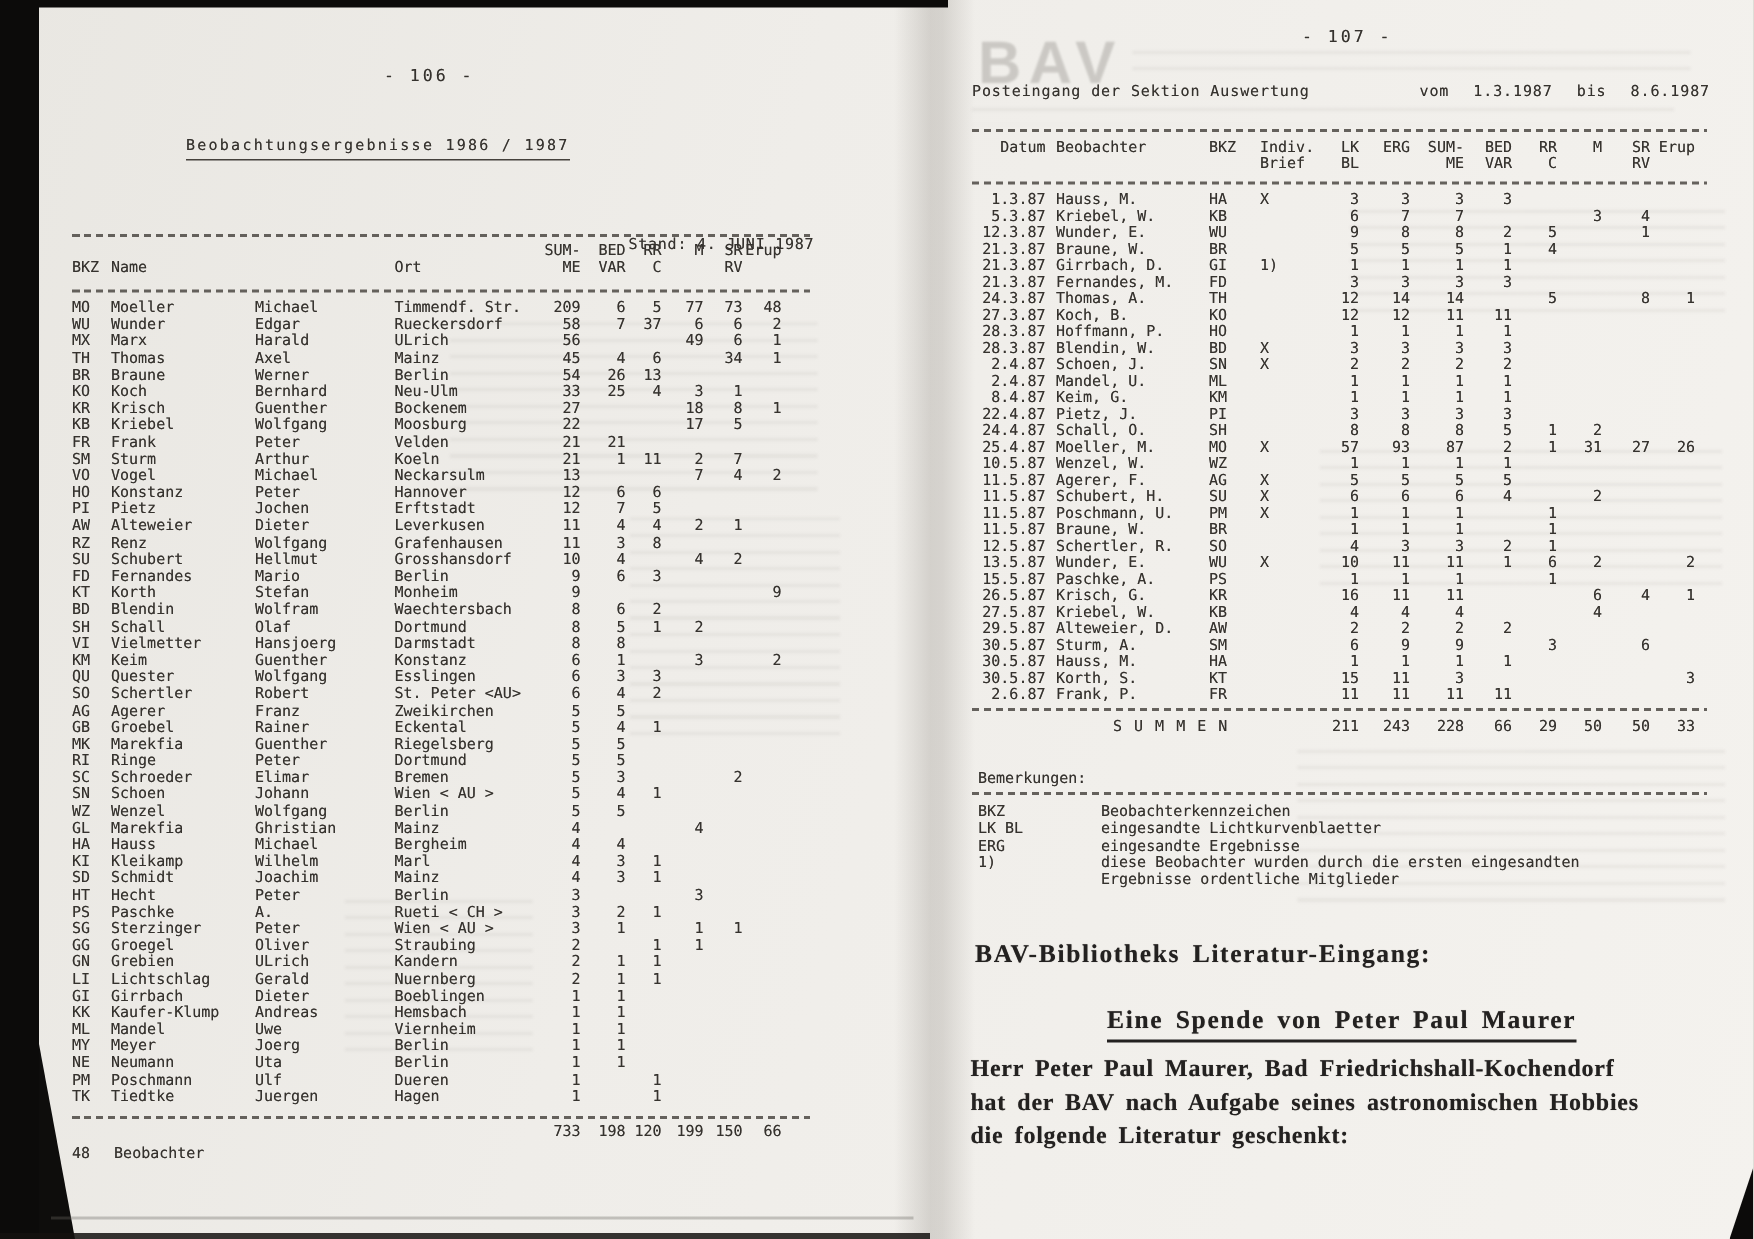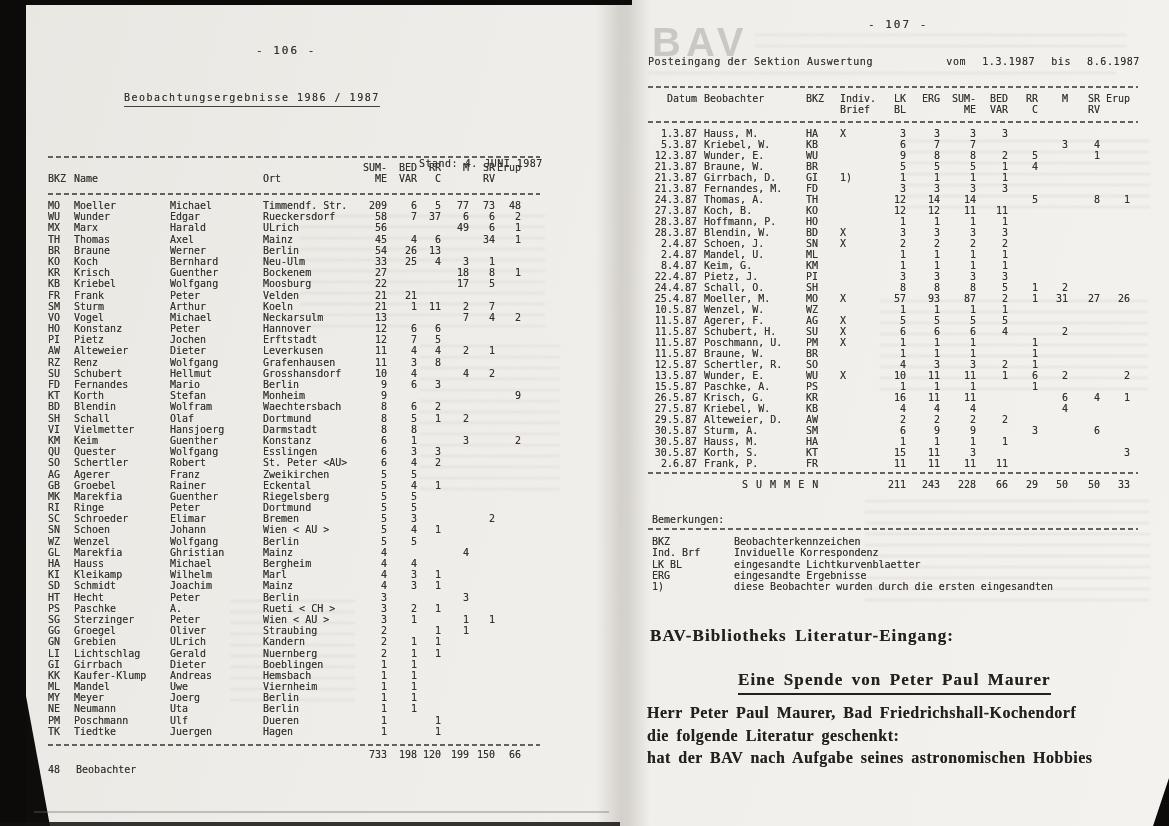--- a/index.html
+++ b/index.html
@@ -219,32 +219,32 @@
 
     <div class="dash" style="left:648px;top:472px;width:490px;"></div>
     <div class="tbl rtab mono" id="right-summen" style="left:648px;top:479px;">
         <div class="trow"><span class="c"></span><span class="c">S U M M E N</span><span class="c"></span><span class="c"></span><span class="c">211</span><span class="c">243</span><span class="c">228</span><span class="c">66</span><span class="c">29</span><span class="c">50</span><span class="c">50</span><span class="c">33</span></div>
       </div>
 
     <div class="abs remarks-h">Bemerkungen:</div>
     <div class="dash" style="left:648px;top:528px;width:490px;"></div>
     <div class="abs legend" id="legend">
         <div class="lrow"><span class="term">BKZ</span><span class="desc">Beobachterkennzeichen</span></div>
-        <div class="lrow"><span class="term">Ind. Brf</span><span class="desc">Inviduelle Korrespondenz</span></div>
         <div class="lrow"><span class="term">LK BL</span><span class="desc">eingesandte Lichtkurvenblaetter</span></div>
         <div class="lrow"><span class="term">ERG</span><span class="desc">eingesandte Ergebnisse</span></div>
         <div class="lrow"><span class="term">1)</span><span class="desc">diese Beobachter wurden durch die ersten eingesandten</span></div>
+        <div class="lrow"><span class="term"></span><span class="desc">Ergebnisse ordentliche Mitglieder</span></div>
       </div>
 
     <div class="abs serif lib-h">BAV-Bibliotheks Literatur-Eingang:</div>
     <div class="abs serif lib-sub">Eine Spende von Peter Paul Maurer</div>
     <div class="abs serif lib-para" id="library-para">
         <div>Herr Peter Paul Maurer, Bad Friedrichshall-Kochendorf</div>
+        <div>hat der BAV nach Aufgabe seines astronomischen Hobbies</div>
         <div>die folgende Literatur geschenkt:</div>
-        <div>hat der BAV nach Aufgabe seines astronomischen Hobbies</div>
       </div>
   </div>
 
   <div class="abs gutter"></div>
   <div class="abs edge-top"></div>
   <div class="abs edge-left"></div>
   <div class="abs edge-wedge"></div>
   <div class="abs hairline-bottom"></div>
   <div class="abs edge-bottom"></div>
   <div class="abs corner-br"></div>

